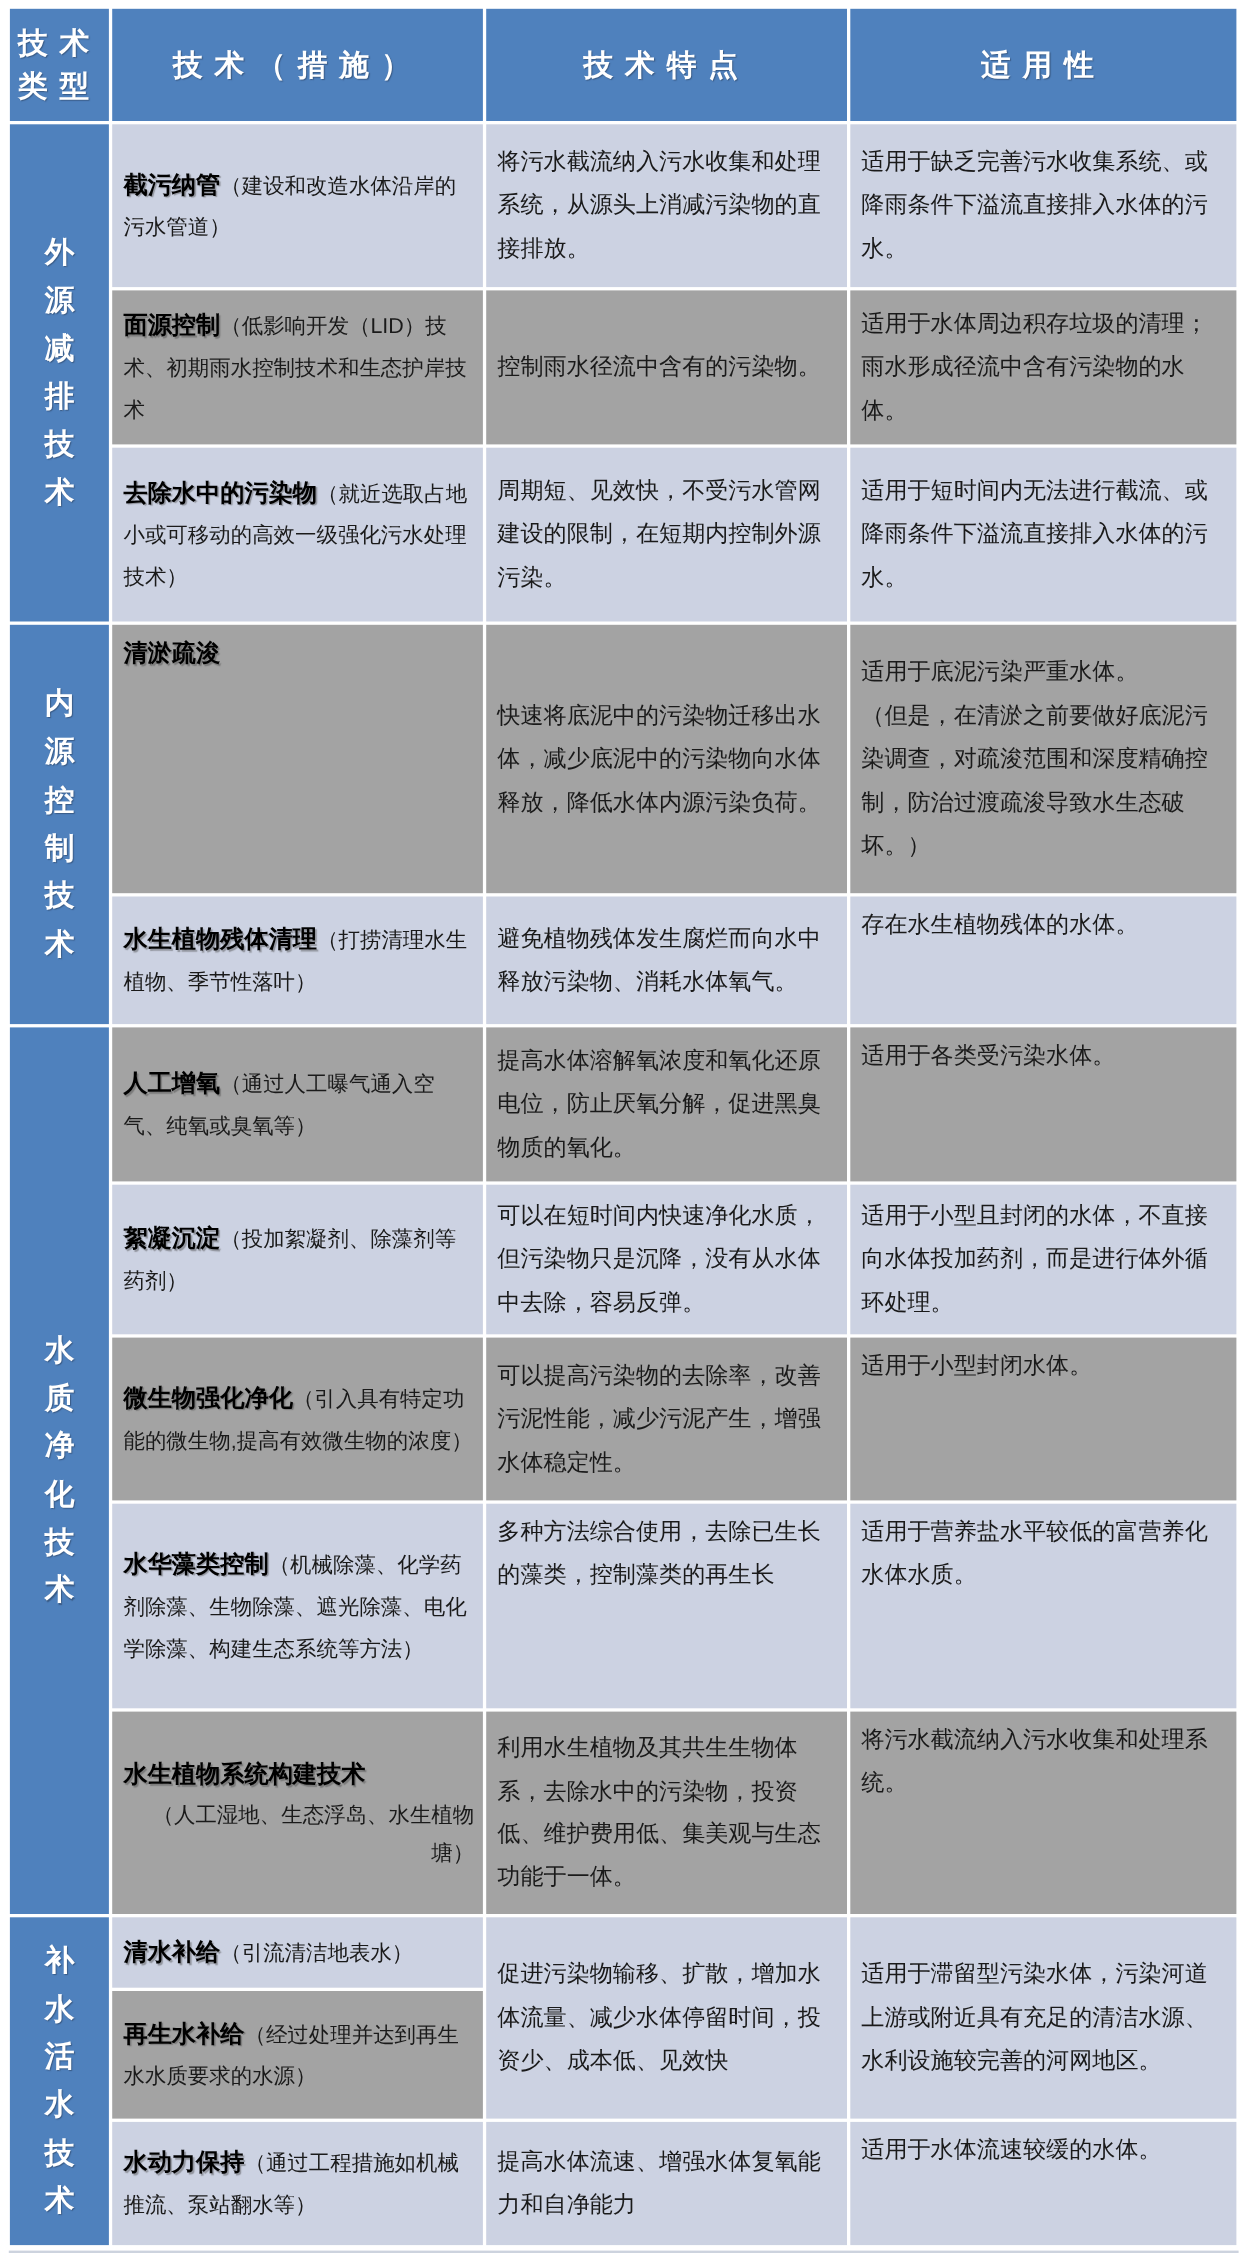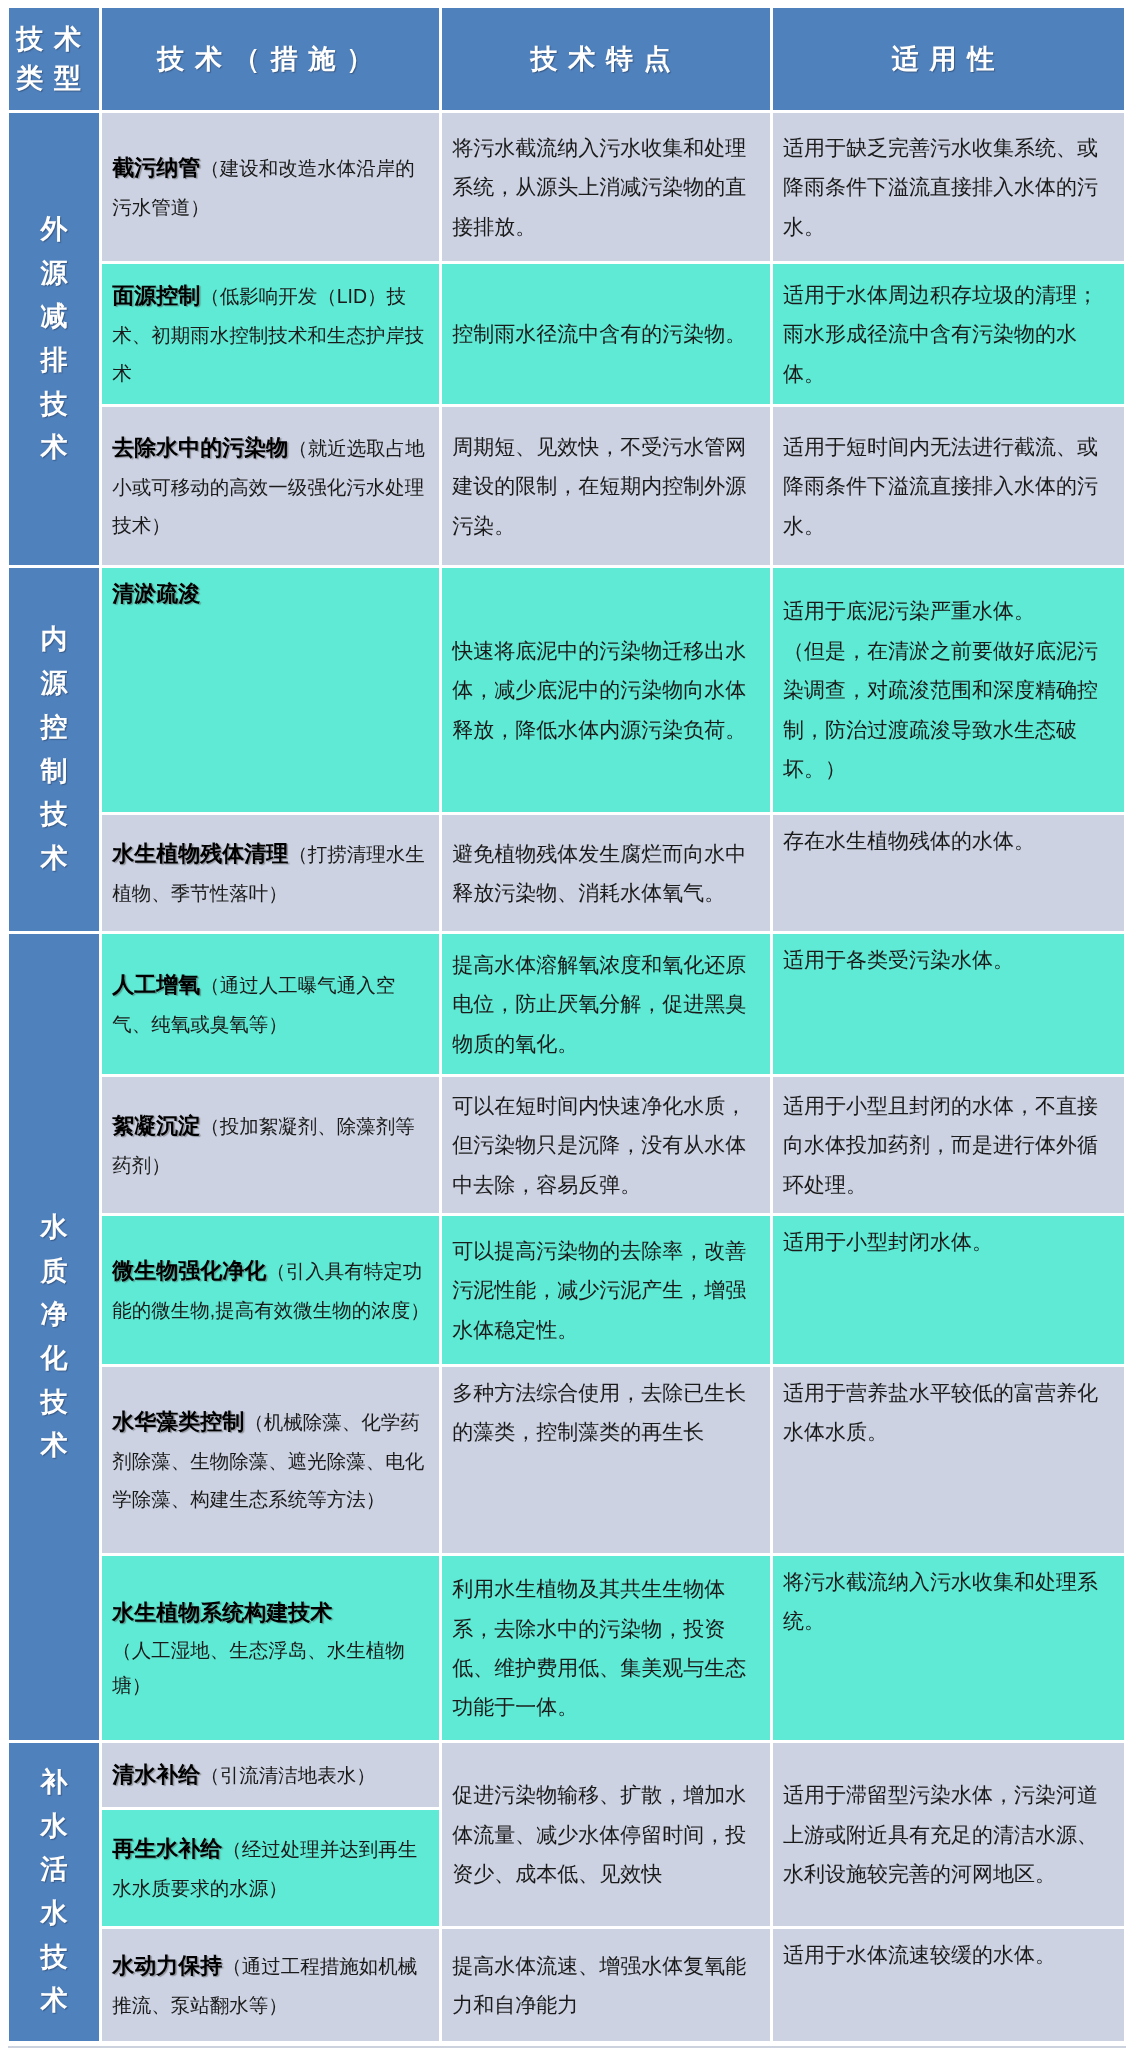--- a/index.html
+++ b/index.html
@@ -47,29 +47,29 @@
   }
   
   td.cell{
     vertical-align:middle;
     font-size:21px;
     line-height:1.88;
     padding:6px 8px 6px 10px;
     white-space:pre-wrap;
   }
   td.dark{background:#ccd2e2;}
-  td.light{background:#5eead4;}
+  td.light{background:#a3a3a3;}
   .tname{
     font-weight:bold;
     font-size:22px;
     color:#000000;
     text-shadow:1.4px 1.4px 1px rgba(70,70,70,.45);
   }
   .tparen{font-size:19.5px;}
-  .paren-block{display:inline;}
+  .paren-block{display:inline;text-align:right;}
   td.tech{line-height:1.8;}
   
   .bottom-strip{
     height:7px;
     background:#cdd3de;
     margin:2px 2px 0 2px;
   }
 </style>
 </head>
 <body>

